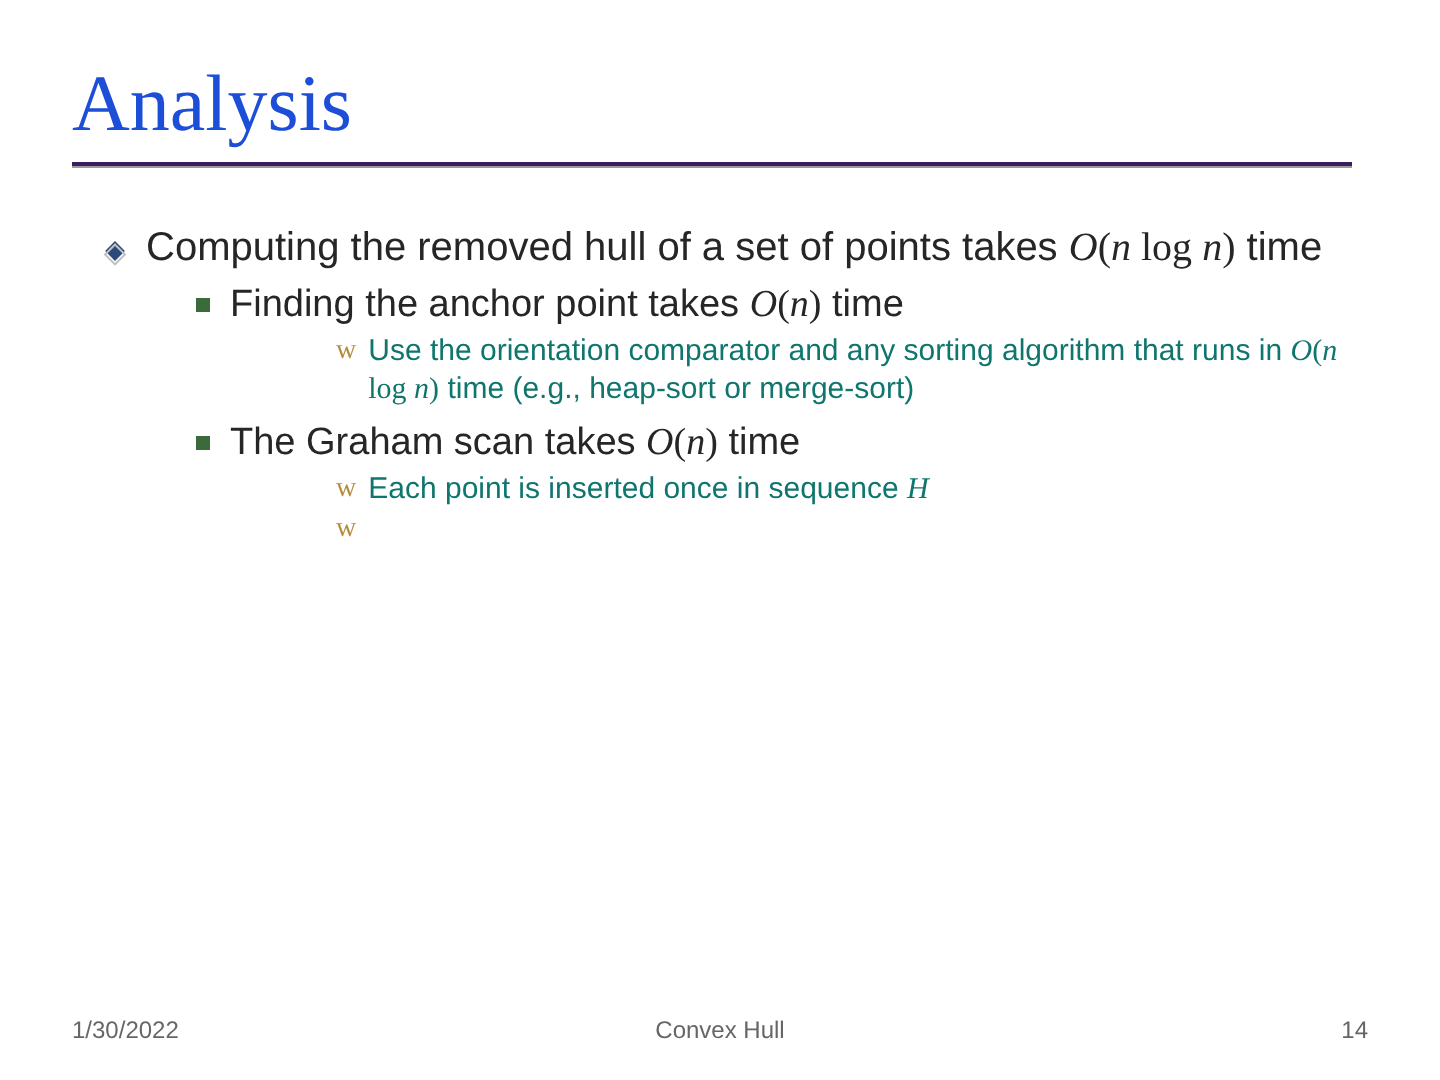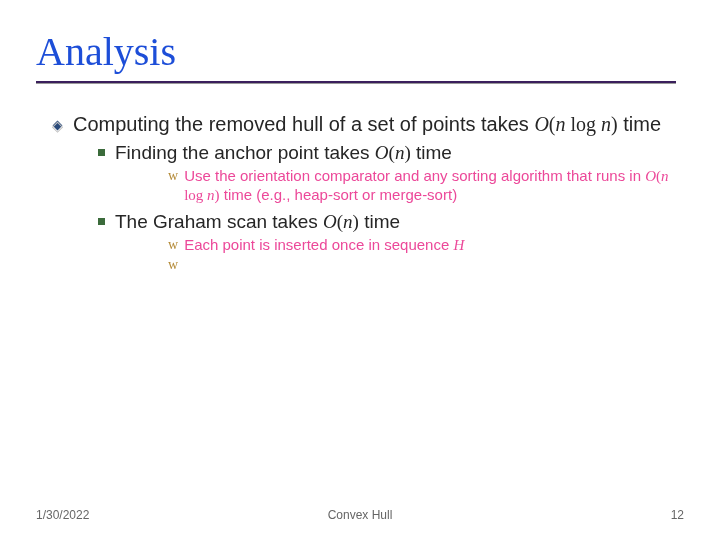--- a/index.html
+++ b/index.html
@@ -94,21 +94,21 @@
     font-size: 14px;
     color: #b58c3a;
     flex: 0 0 auto;
     margin-right: 6px;
     margin-top: 1px;
     font-family: Georgia, serif;
   }
   .l3 .text {
     font-size: 15px;
     line-height: 1.25;
-    color: #ec4899;
+    color: #0f766e;
   }
   .mathit {
     font-family: 'Times New Roman', Times, serif;
     font-style: italic;
   }
   .mathrm {
     font-family: 'Times New Roman', Times, serif;
     font-style: normal;
   }
   .footer {
@@ -189,16 +189,16 @@
         </div>
       </div>
 
     </div>
 
   </div>
 
   <div class="footer">
     <span>1/30/2022</span>
     <span class="center">Convex Hull</span>
-    <span>12</span>
+    <span>14</span>
   </div>
 
 </div>
 
 </body></html>

